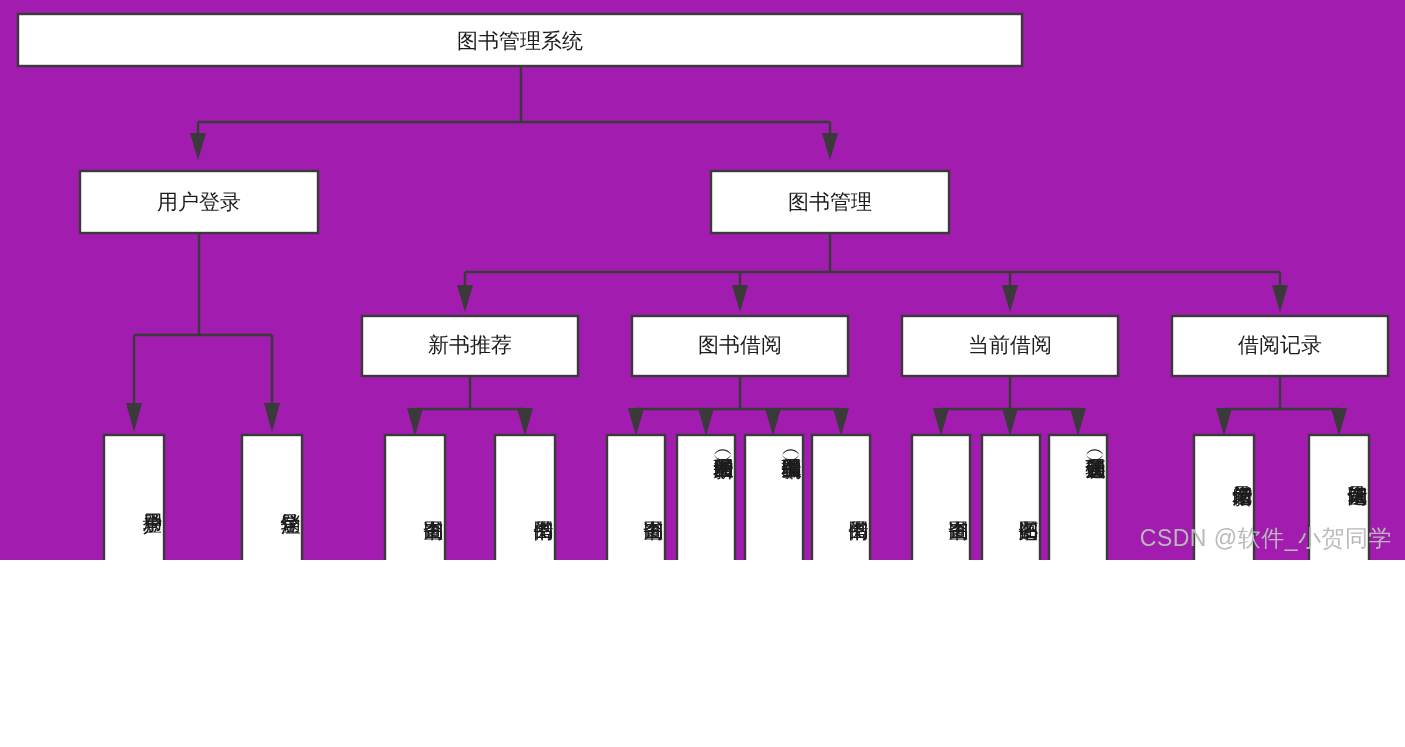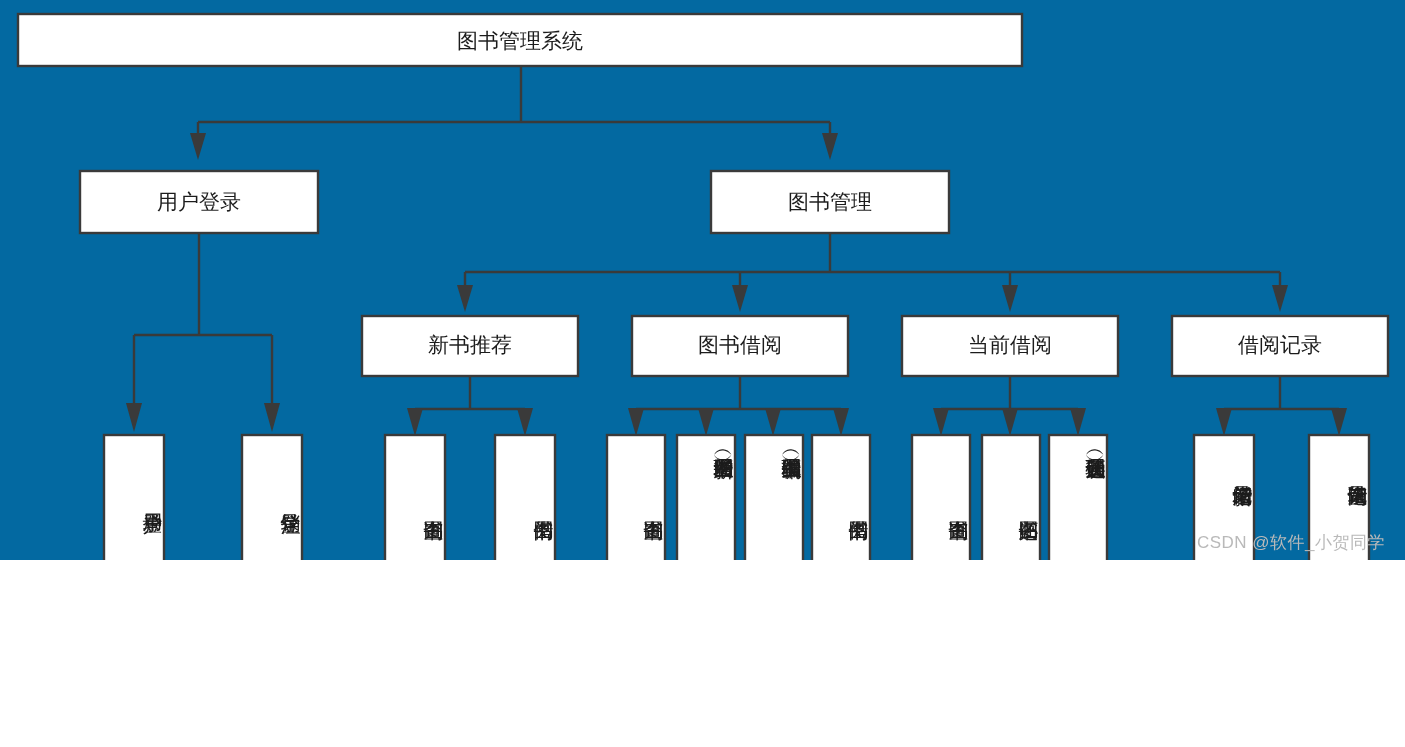--- a/index.html
+++ b/index.html
@@ -8,21 +8,21 @@
     padding: 0;
     background: #ffffff;
   }
   body {
     font-family: "Liberation Sans", "DejaVu Sans", sans-serif;
   }
   #diagram-root {
     position: relative;
     width: 1405px;
     height: 560px;
-    background: #0369a1;
+    background: #a21caf;
     overflow: hidden;
   }
   svg#flow-svg {
     position: absolute;
     left: 0;
     top: 0;
     width: 1405px;
     height: 747px;
     display: block;
   }
@@ -43,24 +43,24 @@
   }
   .node-label-h {
     font-family: "Liberation Sans", "DejaVu Sans", sans-serif;
     font-size: 21px;
     fill: #1c1c1c;
     text-anchor: middle;
     dominant-baseline: middle;
   }
   .watermark {
     position: absolute;
-    right: 20px;
+    right: 13px;
     bottom: 6px;
     font-family: "Liberation Sans", "DejaVu Sans", sans-serif;
-    font-size: 17px;
+    font-size: 23px;
     color: #b9b9b9;
     letter-spacing: 0.5px;
     white-space: nowrap;
     user-select: none;
   }
   
   .vlabel {
     position: absolute;
     writing-mode: vertical-rl;
     text-orientation: upright;

